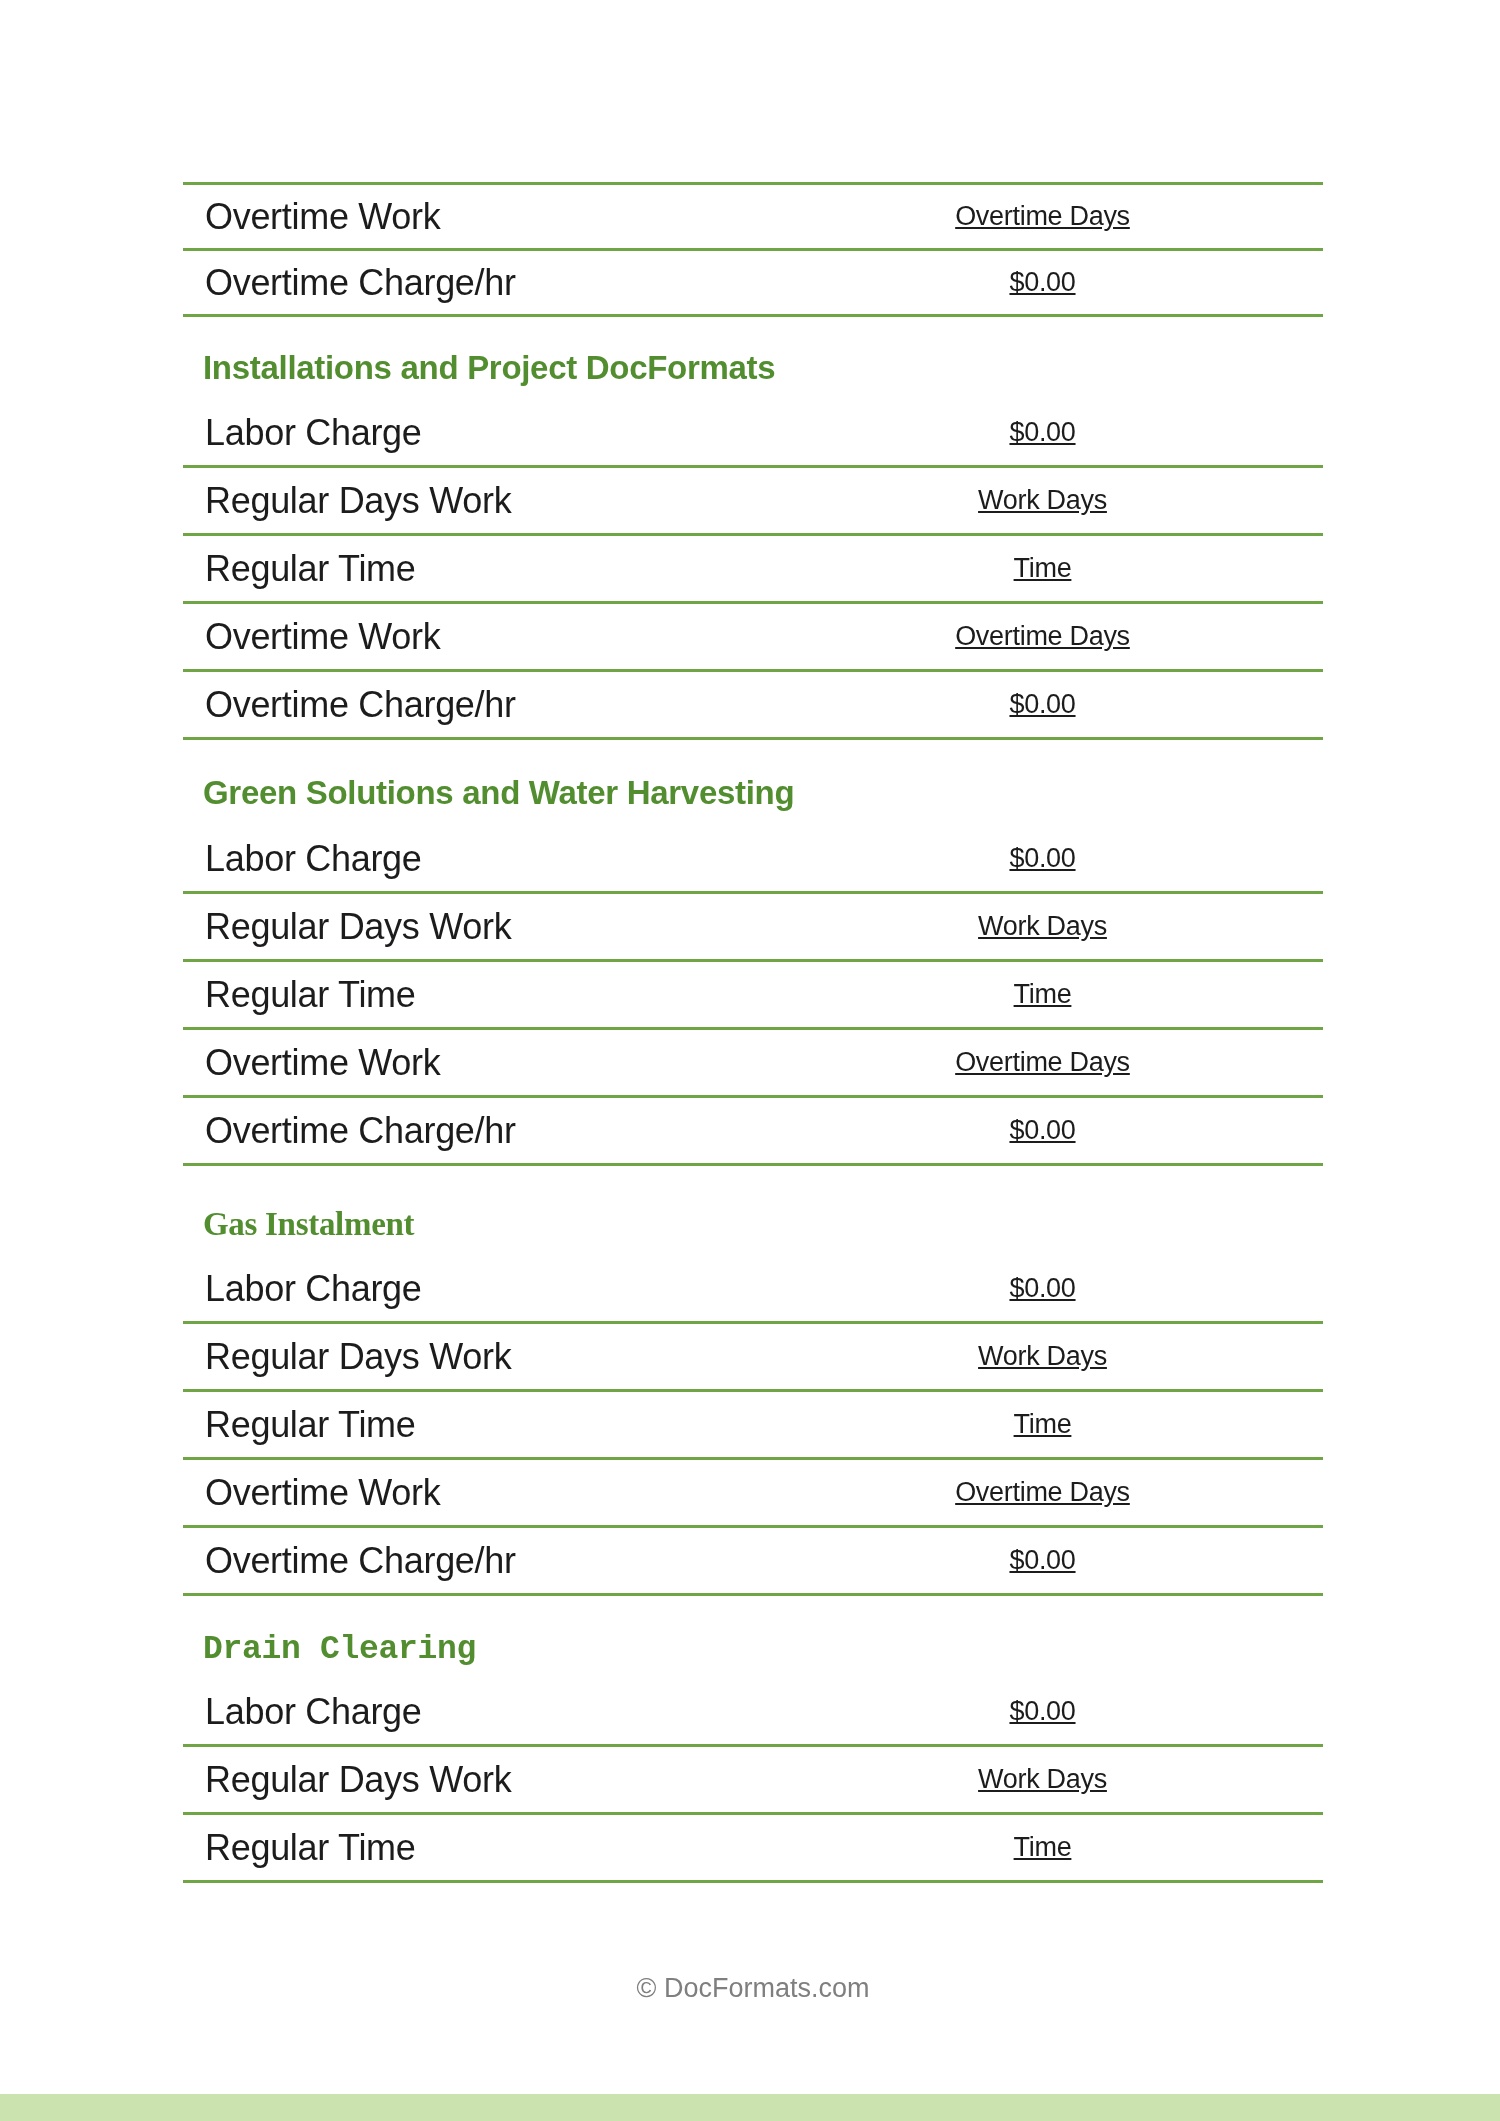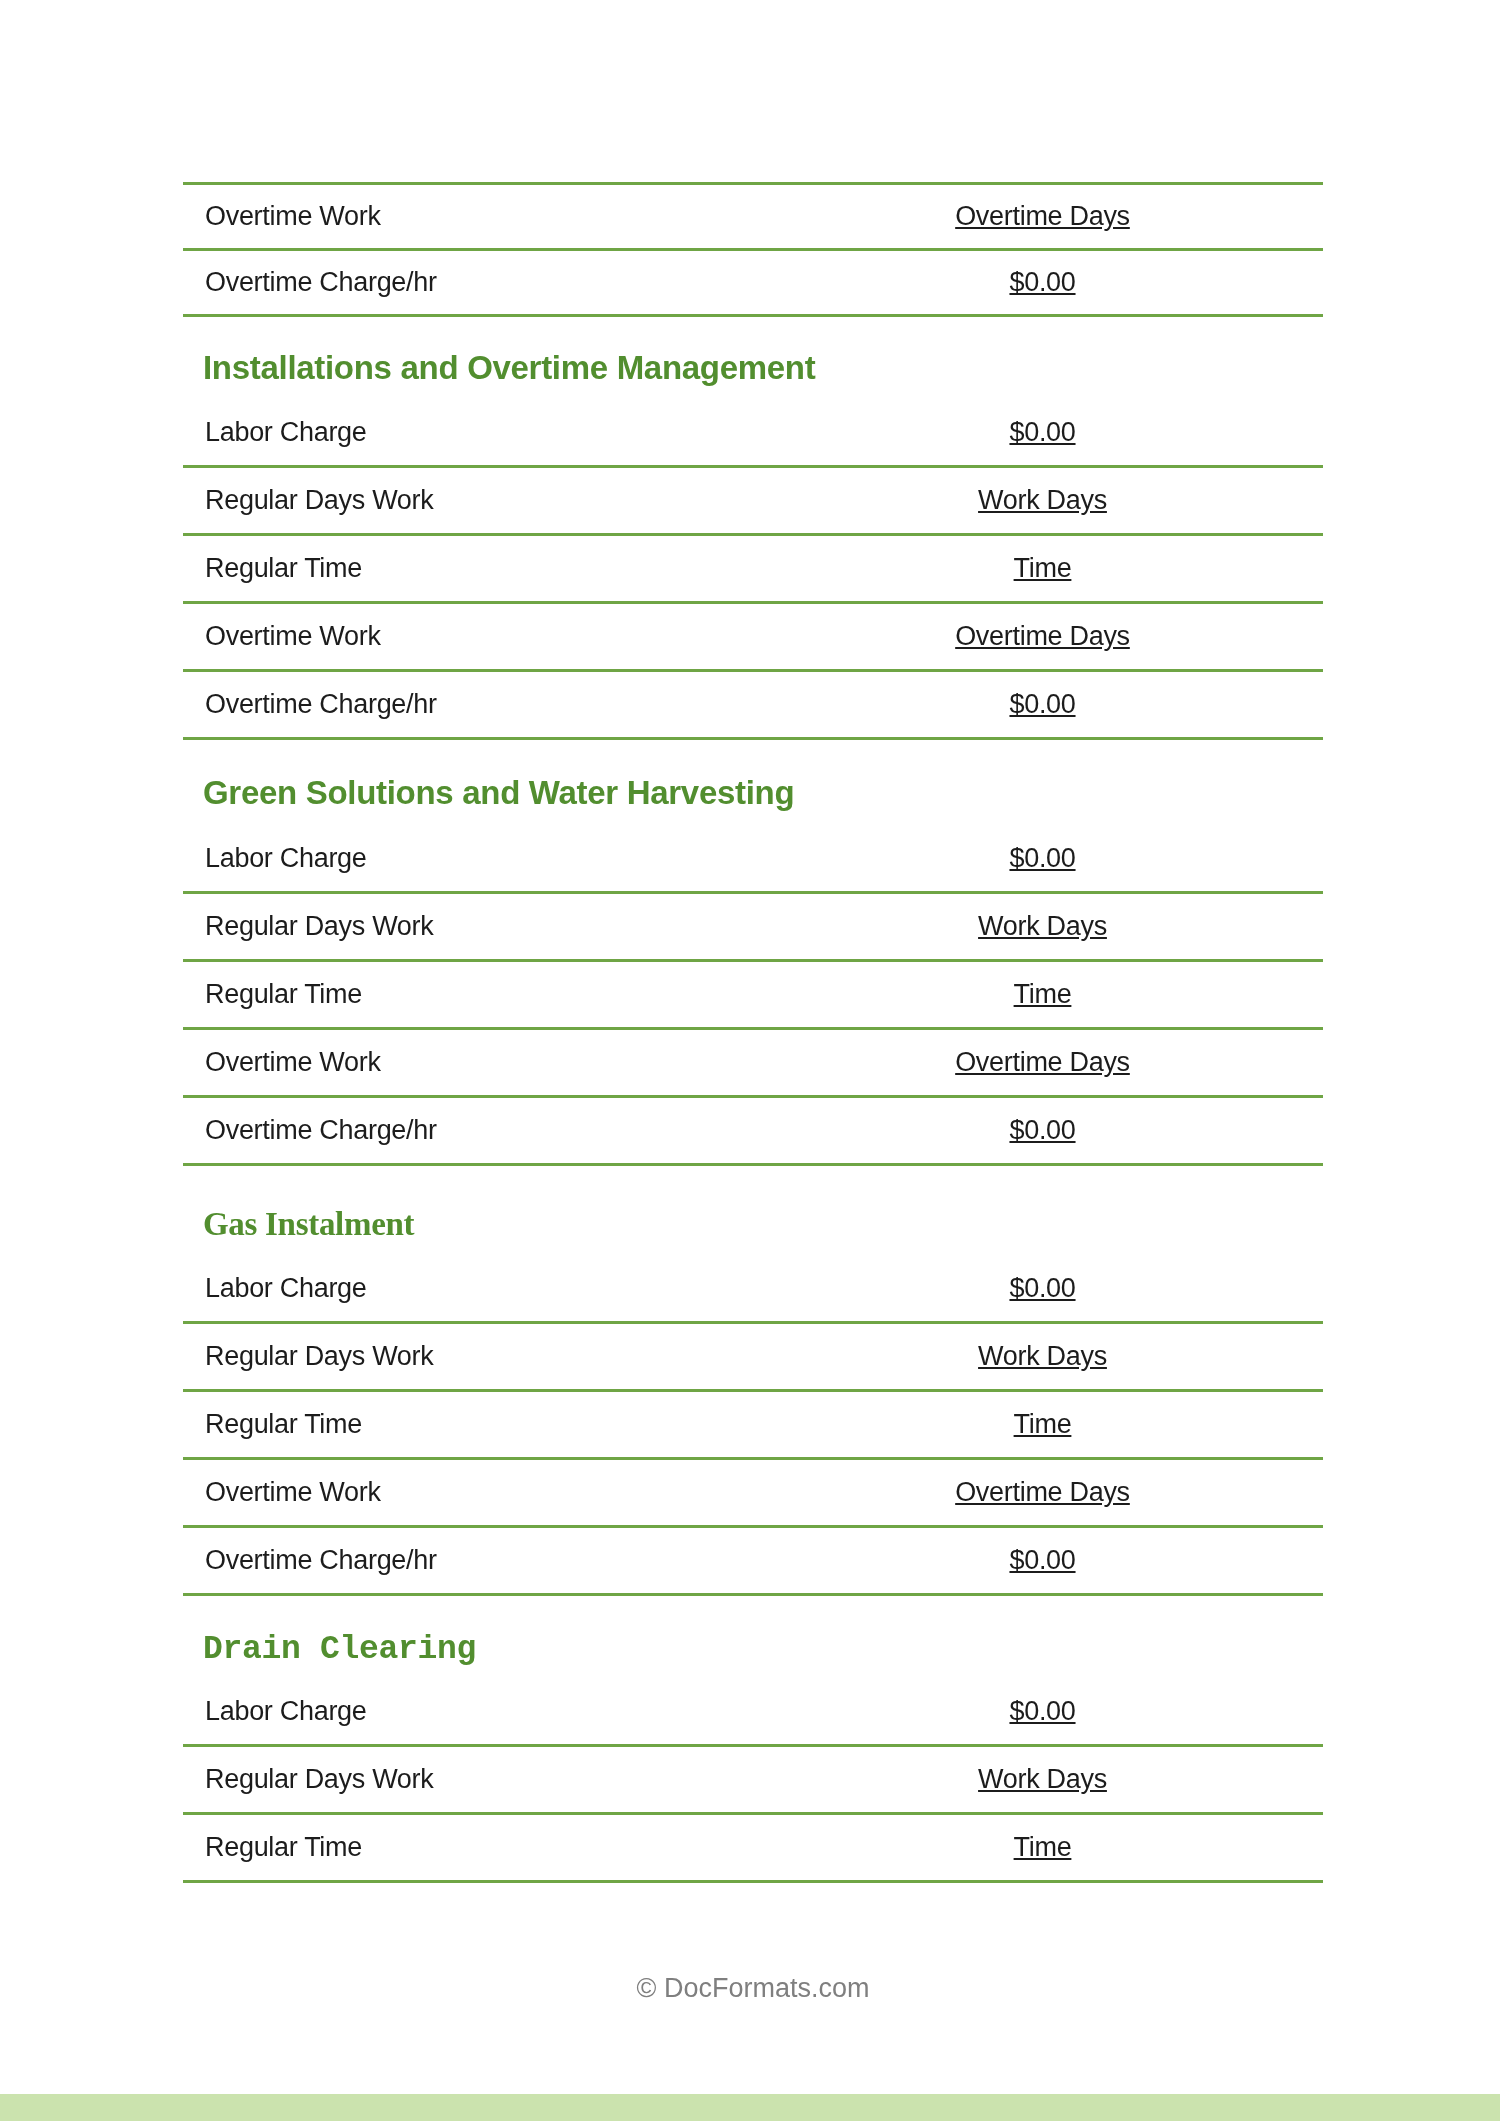--- a/index.html
+++ b/index.html
@@ -29,21 +29,21 @@
   .row{
     position:relative;
     display:flex;
     align-items:center;
     border-bottom:3px solid var(--line-color);
   }
   .tbl.pitch66 .row{height:66px;}
   .tbl.pitch68 .row{height:68px;}
   .lbl{
     padding-left:22px;
-    font-size:27px;
+    font-size:36px;
     color:var(--body-color);
     letter-spacing:-0.3px;
     white-space:nowrap;
   }
   .val{
     position:absolute;
     left:579px;
     width:561px;
     text-align:center;
     font-size:27px;
@@ -98,21 +98,21 @@
     <div class="row">
       <div class="lbl">Overtime Work</div>
       <div class="val">Overtime Days</div>
     </div>
     <div class="row">
       <div class="lbl">Overtime Charge/hr</div>
       <div class="val">$0.00</div>
     </div>
   </div>
 
-  <div class="section-heading" id="hd-0">Installations and Overtime Management</div>
+  <div class="section-heading" id="hd-0">Installations and Project DocFormats</div>
   <div class="tbl pitch68" id="tbl-0">
     <div class="row">
       <div class="lbl">Labor Charge</div>
       <div class="val">$0.00</div>
     </div>
     <div class="row">
       <div class="lbl">Regular Days Work</div>
       <div class="val">Work Days</div>
     </div>
     <div class="row">

